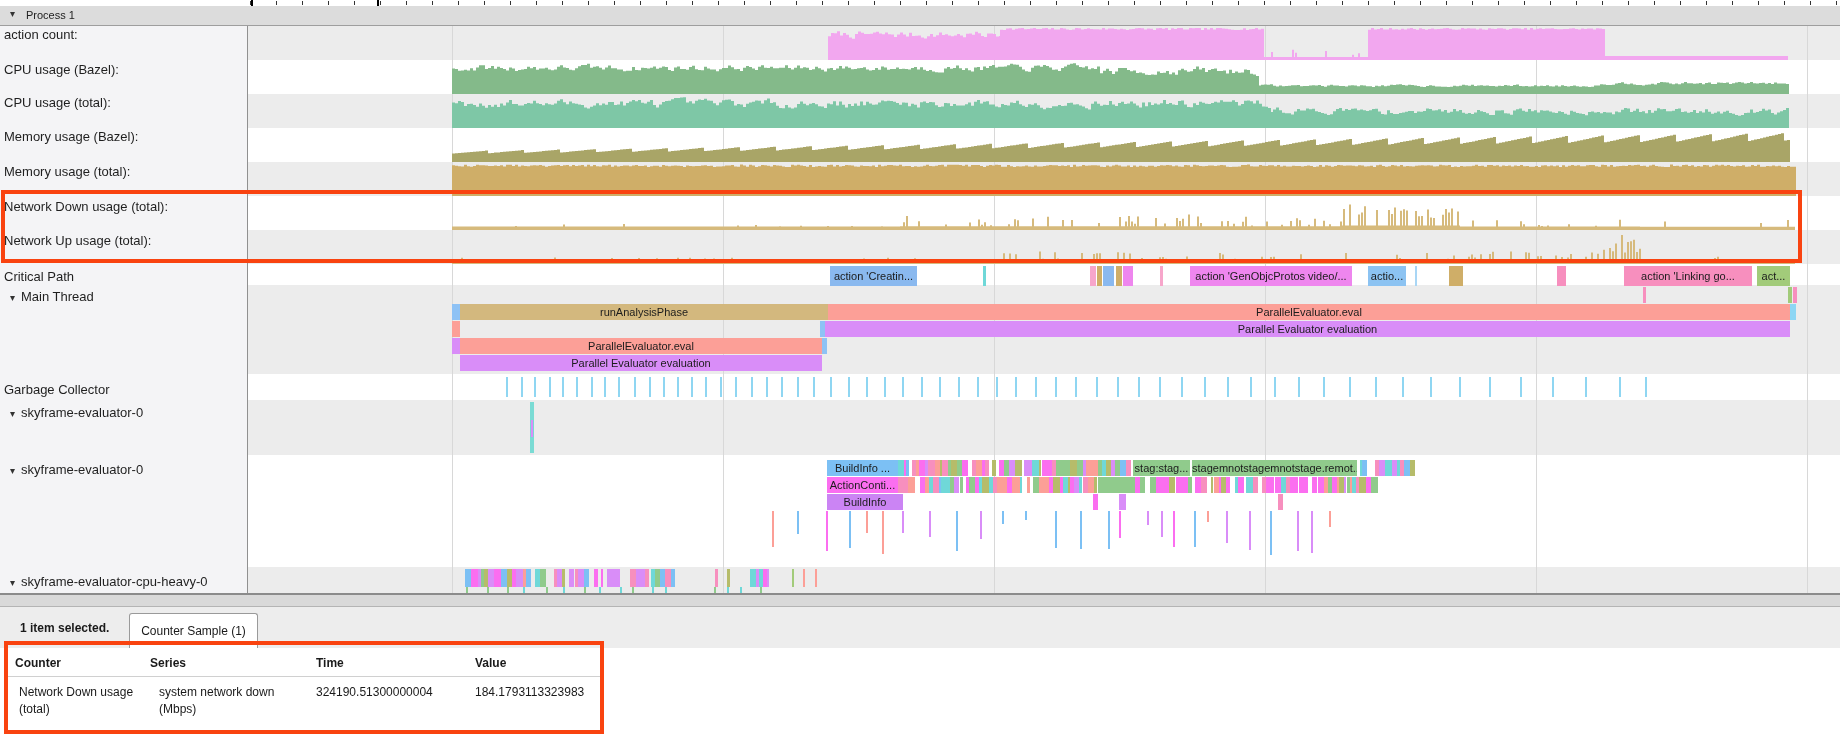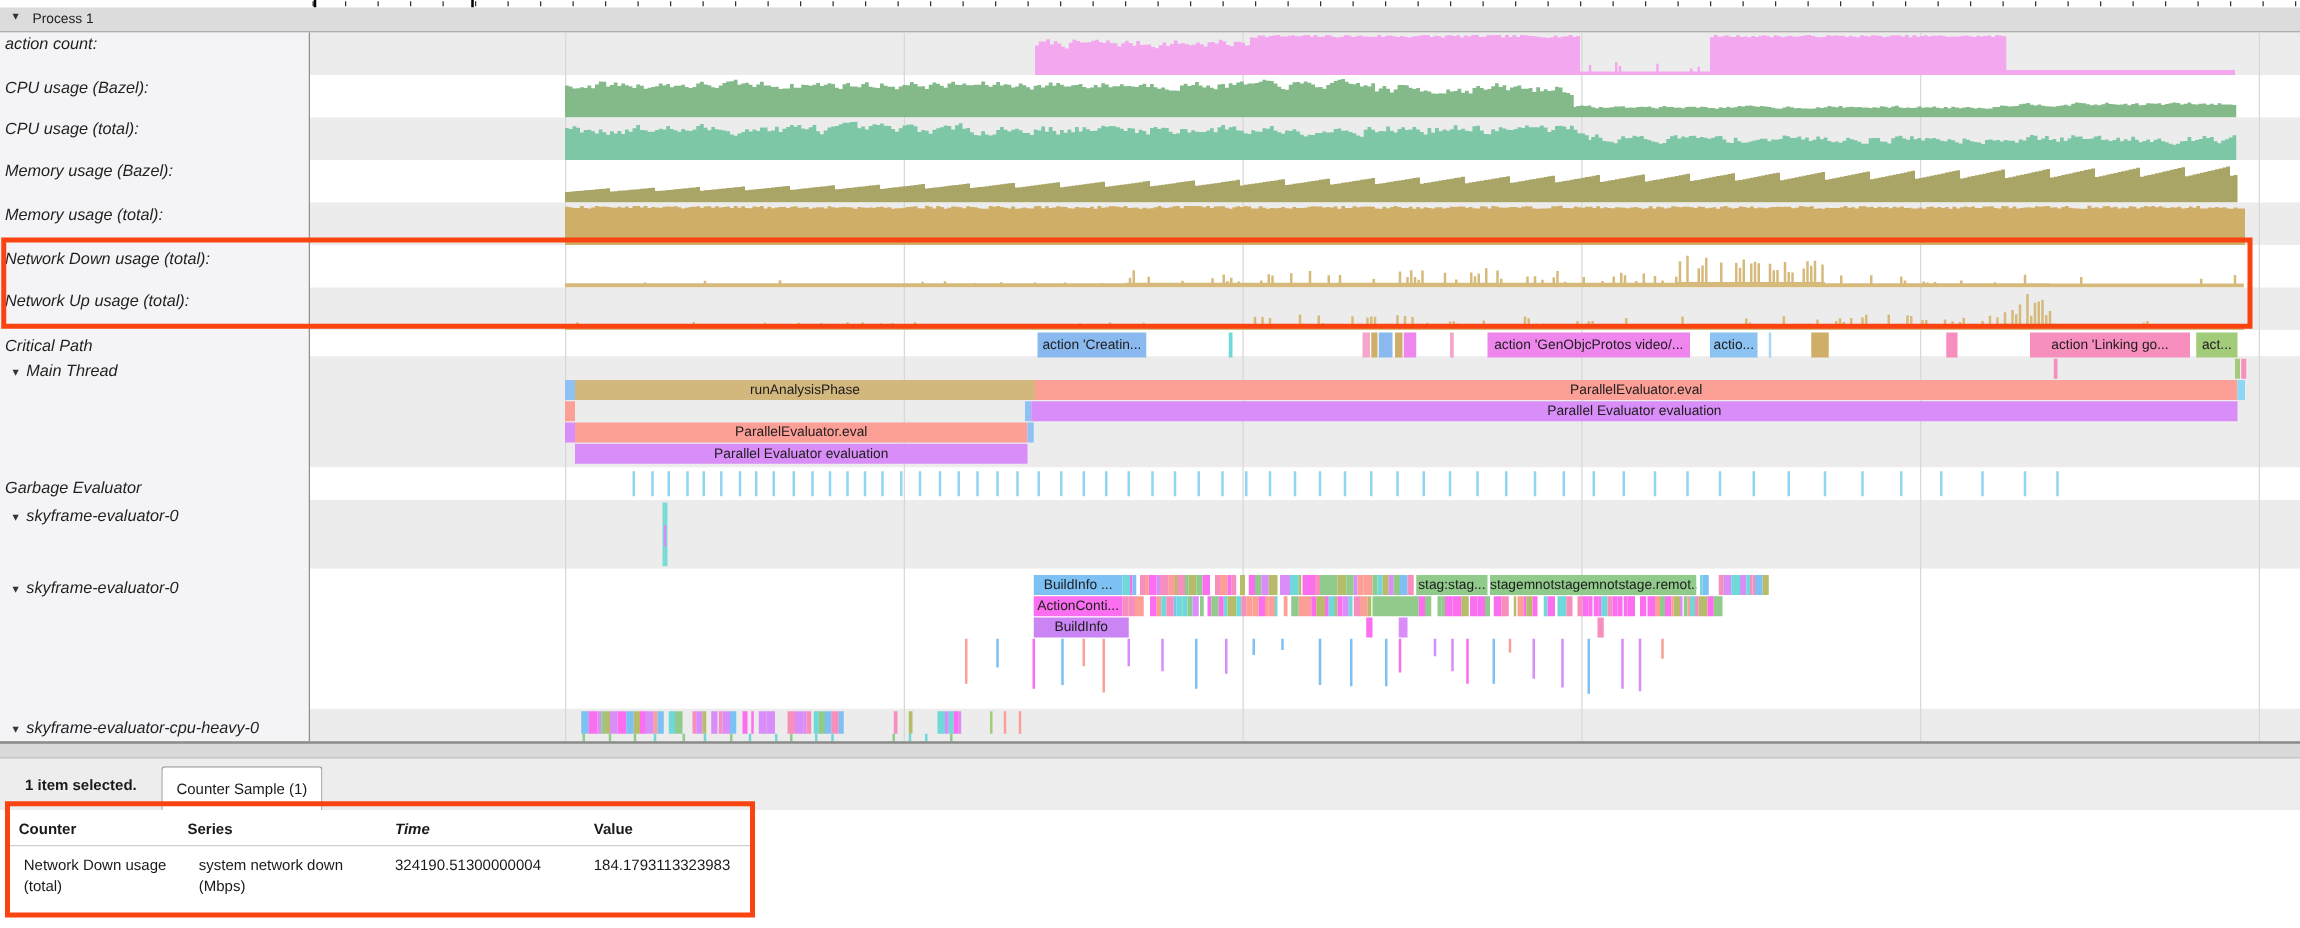--- a/index.html
+++ b/index.html
@@ -6,21 +6,21 @@
   #app{position:relative;width:1840px;height:742px;overflow:hidden;
        font-family:"Liberation Sans","DejaVu Sans",sans-serif;background:#fff;}
   #ruler{position:absolute;left:0;top:0;width:1840px;height:6px;background:#fff;}
   #process-bar{position:absolute;left:0;top:6px;width:1840px;height:20px;background:#dcdcdc;
        border-bottom:1px solid #9e9e9e;box-sizing:border-box;}
   #process-bar .tri{position:absolute;left:10px;top:2px;font-size:10px;color:#333;}
   #process-bar .pb-label{position:absolute;left:26px;top:3px;font-size:11px;color:#222;}
   #tracks{position:absolute;left:0;top:0;width:1840px;height:593px;}
   #leftpanel{position:absolute;left:0;top:26px;width:248px;height:567px;background:#f4f4f6;
        border-right:1px solid #909090;box-sizing:border-box;}
-  .lbl{position:absolute;font-size:13px;color:#1f1f1f;white-space:nowrap;font-style:italic;}
+  .lbl{position:absolute;font-size:13px;color:#1f1f1f;white-space:nowrap;}
   .tri2{font-size:10px;color:#333;margin-right:6px;}
   .slice{position:absolute;font-size:11px;color:#1c1c1c;text-align:center;overflow:hidden;
        white-space:nowrap;box-sizing:border-box;}
   .hlbox{position:absolute;border:4px solid #f94310;box-sizing:border-box;pointer-events:none;}
   #net-highlight{left:1px;top:190px;width:1801px;height:73px;}
   #bottom-strip{position:absolute;left:0;top:593px;width:1840px;height:14px;background:#d9d9d9;
        border-top:2px solid #8b8b8b;border-bottom:1px solid #b4b4b4;box-sizing:border-box;}
   #bottom-panel{position:absolute;left:0;top:607px;width:1840px;height:135px;background:#fff;}
   #tabbar{position:absolute;left:0;top:0;width:1840px;height:41px;background:#ededed;}
   #status{position:absolute;left:20px;top:14px;font-size:12px;font-weight:bold;color:#1a1a1a;}
@@ -485,40 +485,40 @@
   <div id="leftpanel">
       <div class="lbl" style="position: absolute; left: 4px; top: 1px; height: 16px;"><span>action count:</span></div>
       <div class="lbl" style="position: absolute; left: 4px; top: 36px; height: 16px;"><span>CPU usage (Bazel):</span></div>
       <div class="lbl" style="position: absolute; left: 4px; top: 69px; height: 16px;"><span>CPU usage (total):</span></div>
       <div class="lbl" style="position: absolute; left: 4px; top: 103px; height: 16px;"><span>Memory usage (Bazel):</span></div>
       <div class="lbl" style="position: absolute; left: 4px; top: 138px; height: 16px;"><span>Memory usage (total):</span></div>
       <div class="lbl" style="position: absolute; left: 4px; top: 173px; height: 16px;"><span>Network Down usage (total):</span></div>
       <div class="lbl" style="position: absolute; left: 4px; top: 207px; height: 16px;"><span>Network Up usage (total):</span></div>
       <div class="lbl" style="position: absolute; left: 4px; top: 243px; height: 16px;"><span>Critical Path</span></div>
       <div class="lbl" style="position: absolute; left: 10px; top: 263px; height: 16px;"><span class="tri2">▾</span><span>Main Thread</span></div>
-      <div class="lbl" style="position: absolute; left: 4px; top: 356px; height: 16px;"><span>Garbage Evaluator</span></div>
+      <div class="lbl" style="position: absolute; left: 4px; top: 356px; height: 16px;"><span>Garbage Collector</span></div>
       <div class="lbl" style="position: absolute; left: 10px; top: 379px; height: 16px;"><span class="tri2">▾</span><span>skyframe-evaluator-0</span></div>
       <div class="lbl" style="position: absolute; left: 10px; top: 436px; height: 16px;"><span class="tri2">▾</span><span>skyframe-evaluator-0</span></div>
       <div class="lbl" style="position: absolute; left: 10px; top: 548px; height: 16px;"><span class="tri2">▾</span><span>skyframe-evaluator-cpu-heavy-0</span></div>
     </div>
 
   <div id="net-highlight" class="hlbox"></div>
 
   <div id="bottom-strip"></div>
 
   <div id="bottom-panel">
     <div id="tabbar">
       <div id="status">1 item selected.</div>
       <div id="tab">Counter Sample (1)</div>
     </div>
     <div id="tablewrap">
       <div id="headrule"></div>
     <div class="th" style="position: absolute; left: 15px;">Counter</div>
         <div class="th" style="position: absolute; left: 150px;">Series</div>
-        <div class="th" style="position: absolute; left: 316px; font-style: italic;">Time</div>
+        <div class="th" style="position: absolute; left: 316px;">Time</div>
         <div class="th" style="position: absolute; left: 475px;">Value</div>
         <div class="td" style="position: absolute; left: 19px;">Network Down usage
 (total)</div>
         <div class="td" style="position: absolute; left: 159px;">system network down
 (Mbps)</div>
         <div class="td" style="position: absolute; left: 316px;">324190.51300000004</div>
         <div class="td" style="position: absolute; left: 475px;">184.1793113323983</div>
       </div>
     <div id="table-highlight" class="hlbox"></div>
   </div>

